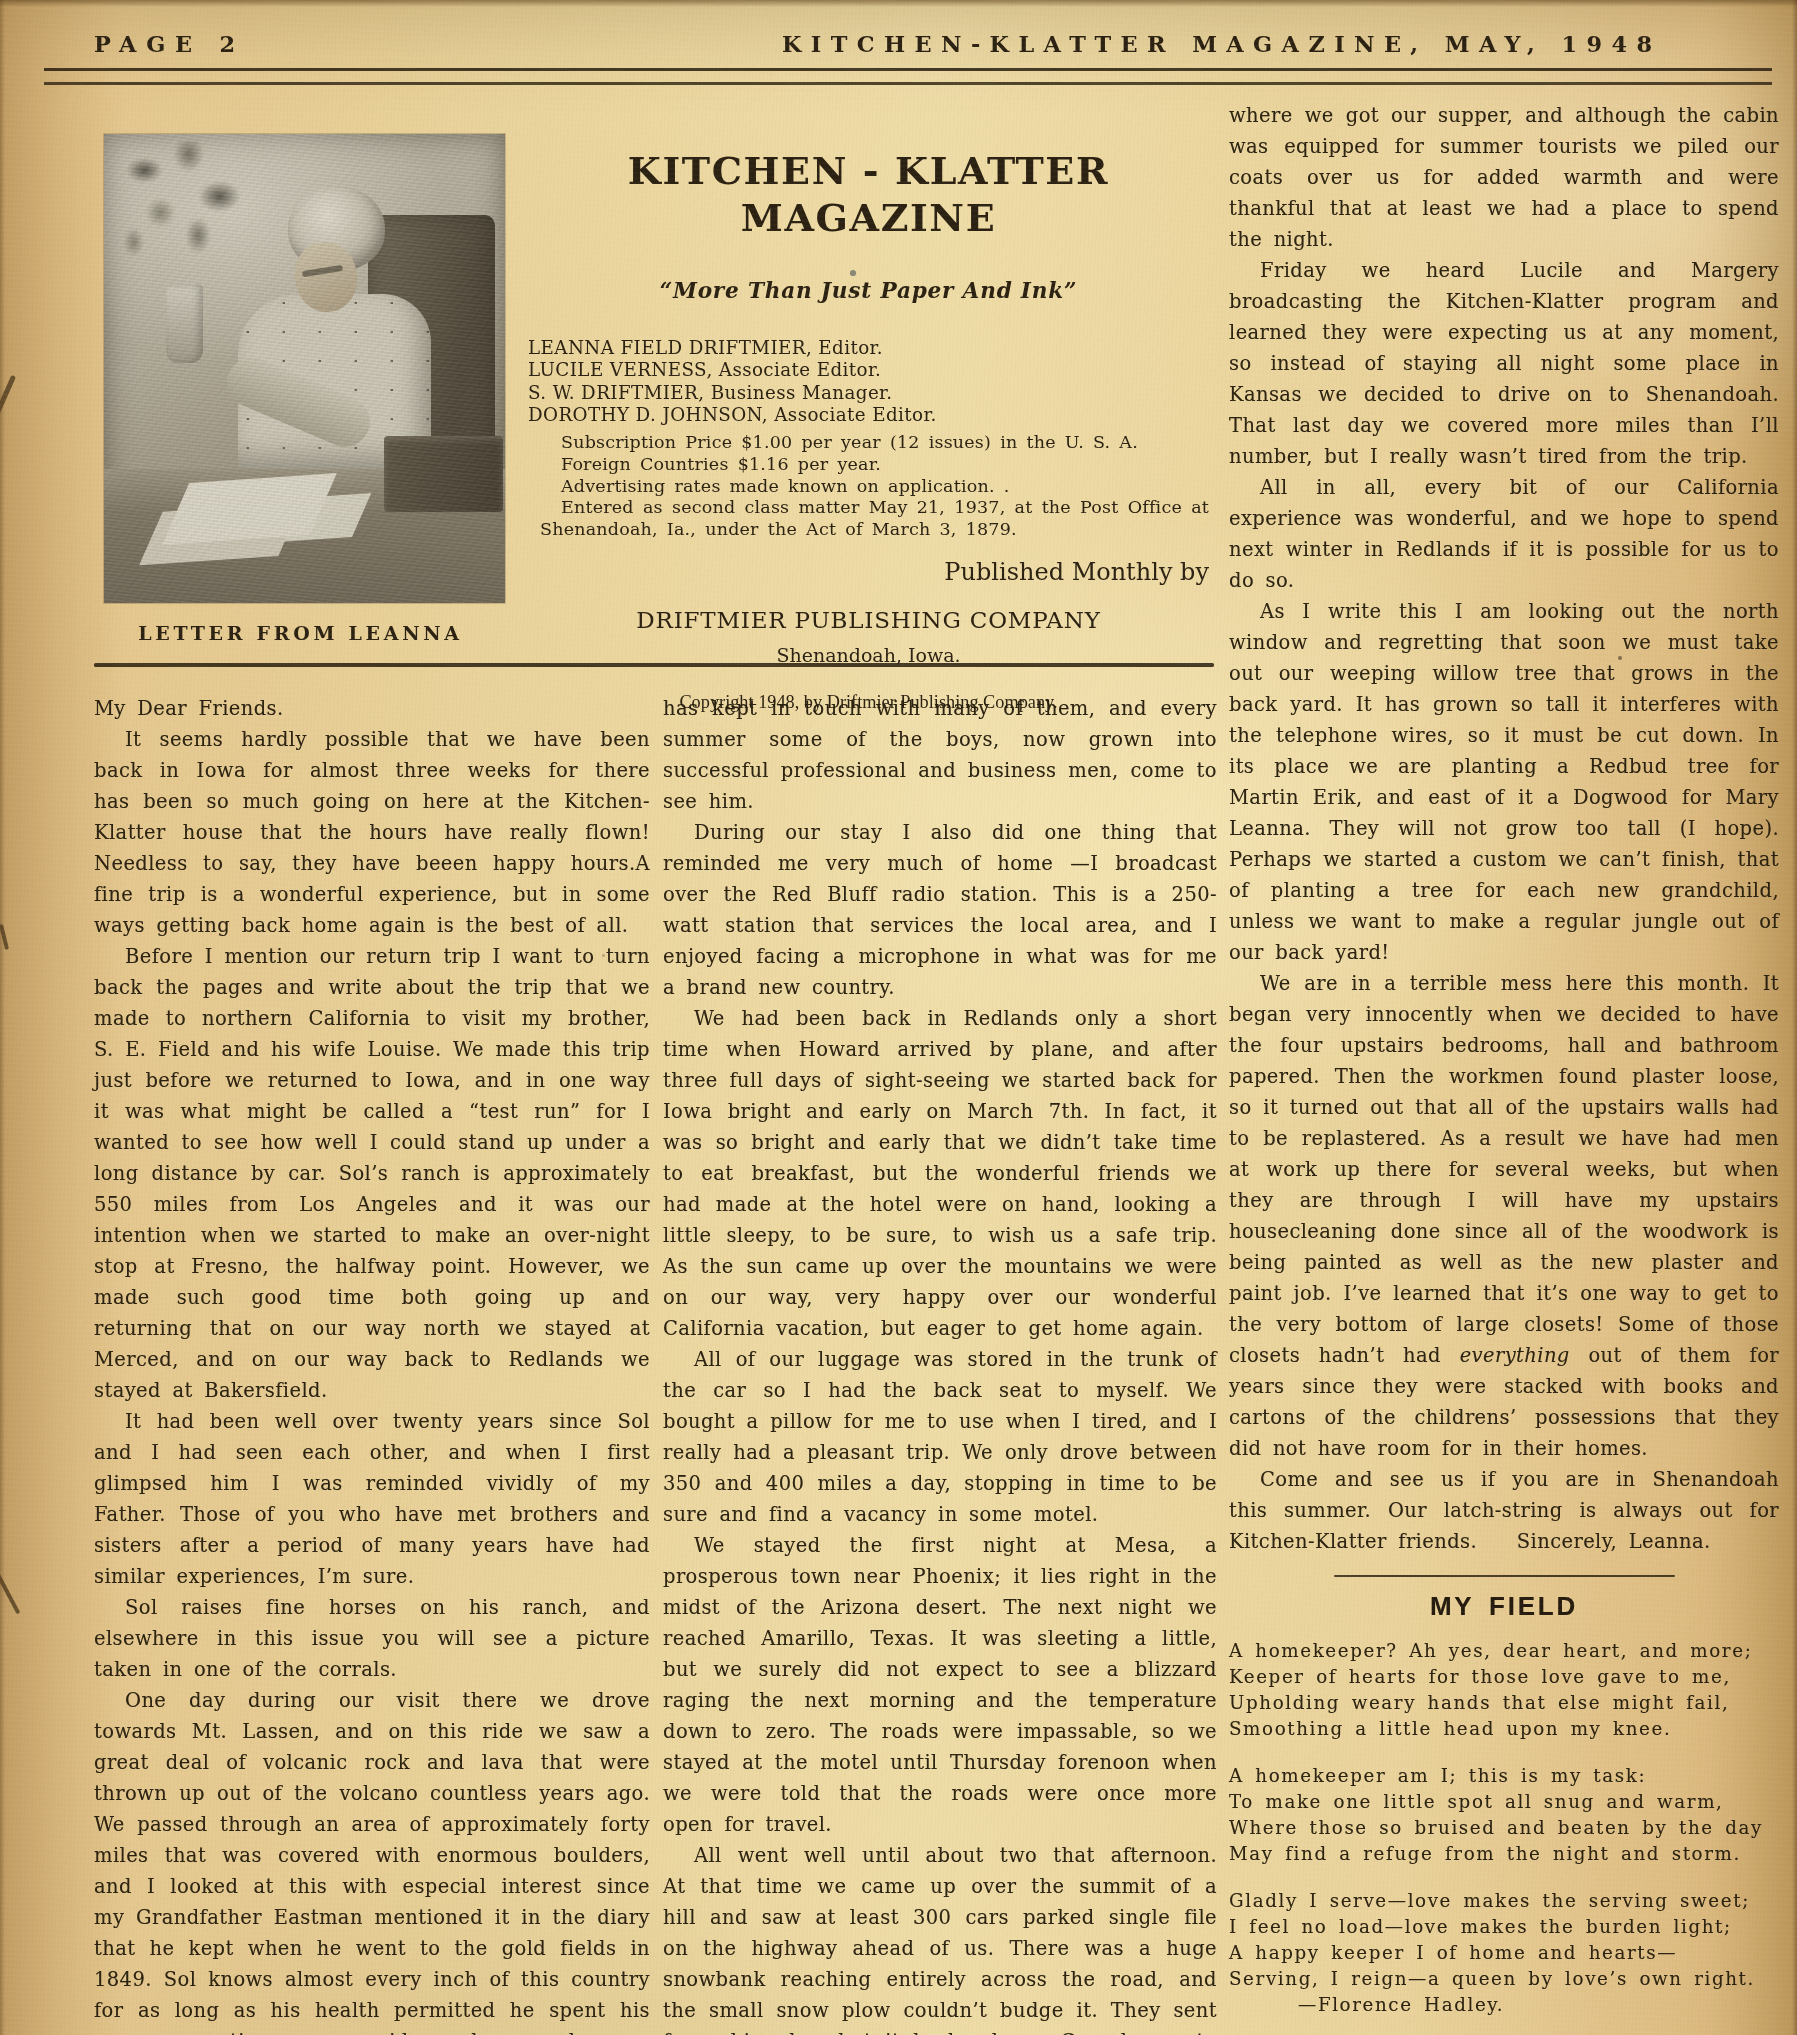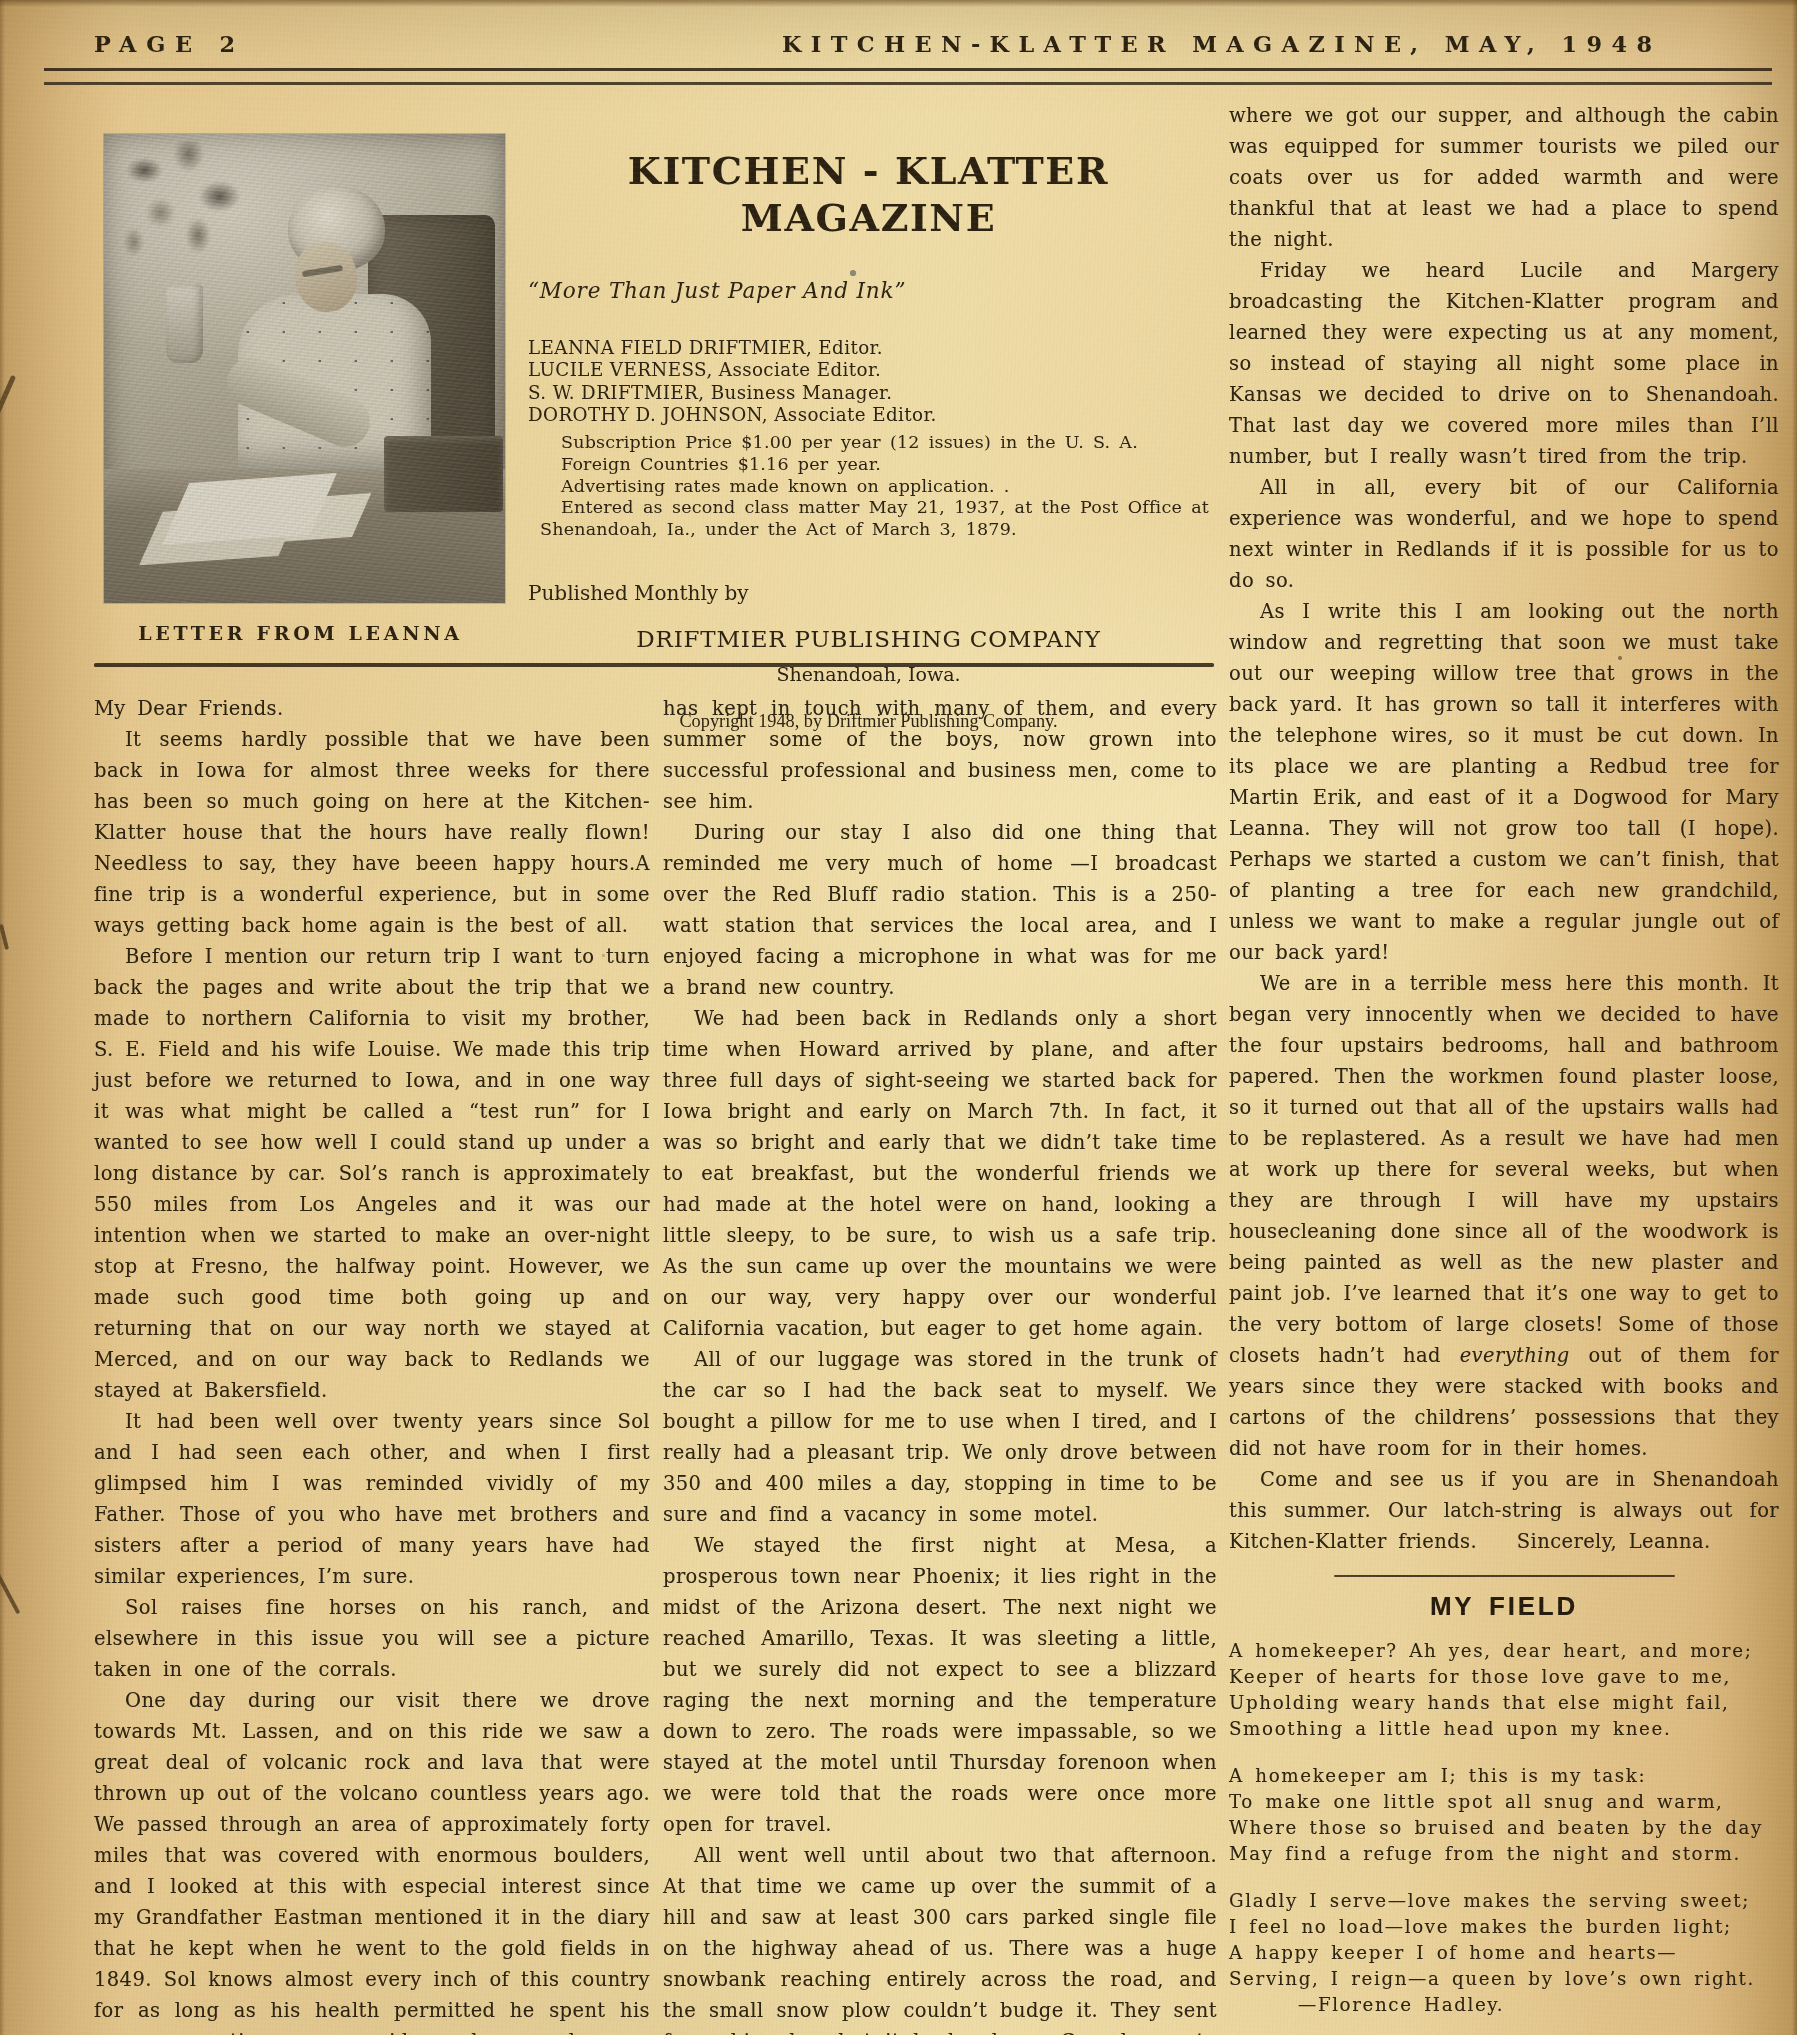--- a/index.html
+++ b/index.html
@@ -65,26 +65,26 @@
   .ph-papers{left:74px;top:344px;width:143px;height:62px;opacity:.92;background:#ddd9cb;transform:skewX(-27deg) rotate(-4deg);
     box-shadow:-18px 23.6px 0 -4.1px #cfcaba, 52px 14px 0 -9px #d6d2c2;}
   .ph-books{left:280px;top:302px;width:119px;height:76px;border-radius:4.1px;background:linear-gradient(100deg,#5b5344,#443d30);box-shadow:inset 0 4.1px 7.3px rgba(220,215,200,.18);}
   .ph-grain{inset:0;background:repeating-linear-gradient(7deg, rgba(255,255,250,.04) 0 1.6px, rgba(30,26,18,.05) 1.6px 3.3px);}
   .caption{position:absolute;left:93px;top:622px;width:415px;text-align:center;
     font-size:19px;font-weight:bold;letter-spacing:3.7px;}
   
   .masthead{position:absolute;left:528px;top:120px;width:681px;}
   .mh-title{margin:0;text-align:center;font-size:38px;line-height:47px;font-weight:bold;letter-spacing:1.6px;}
   .mh-title.t1{margin-top:27px;}
-  .mh-tagline{margin-top:37px;text-align:left;font-size:21.6px;font-weight:normal;font-style:italic;letter-spacing:0.8px;}
+  .mh-tagline{margin-top:37px;text-align:center;font-size:21.6px;font-weight:bold;font-style:italic;letter-spacing:0.8px;}
   .mh-staff{margin-top:34px;}
   .mh-staff p{margin:0;font-size:18.3px;line-height:22.4px;letter-spacing:0.4px;}
   .mh-notices{margin-top:5.7px;margin-left:12px;}
   .mh-notices p{margin:0;font-size:17.5px;line-height:21.6px;text-indent:21px;letter-spacing:0.2px;word-spacing:3.3px;text-align:justify;}
-  .mh-pub{margin-top:41px;text-align:left;font-size:20px;}
+  .mh-pub{margin-top:18px;text-align:right;font-size:24px;}
   .mh-company{margin-top:21px;text-align:center;font-size:23px;letter-spacing:0.8px;}
   .mh-city{margin-top:10.6px;text-align:center;font-size:19px;}
   .mh-copyright{margin-top:26px;text-align:center;font-size:18.3px;font-family:Liberation Serif, serif;}
   
   .col{position:absolute;width:556px;font-size:19.5px;line-height:31px;text-align:justify;
     letter-spacing:0.4px;word-spacing:4.9px;color:rgba(36,27,12,.95);text-shadow:0 0 0.4px rgba(36,28,15,.35);}
   .col1{left:94px;top:693px;}
   .col2{left:663px;top:693px;width:554px;}
   .col3{left:1229px;top:100px;width:550px;}
   .body-para{margin:0;text-indent:31px;}

